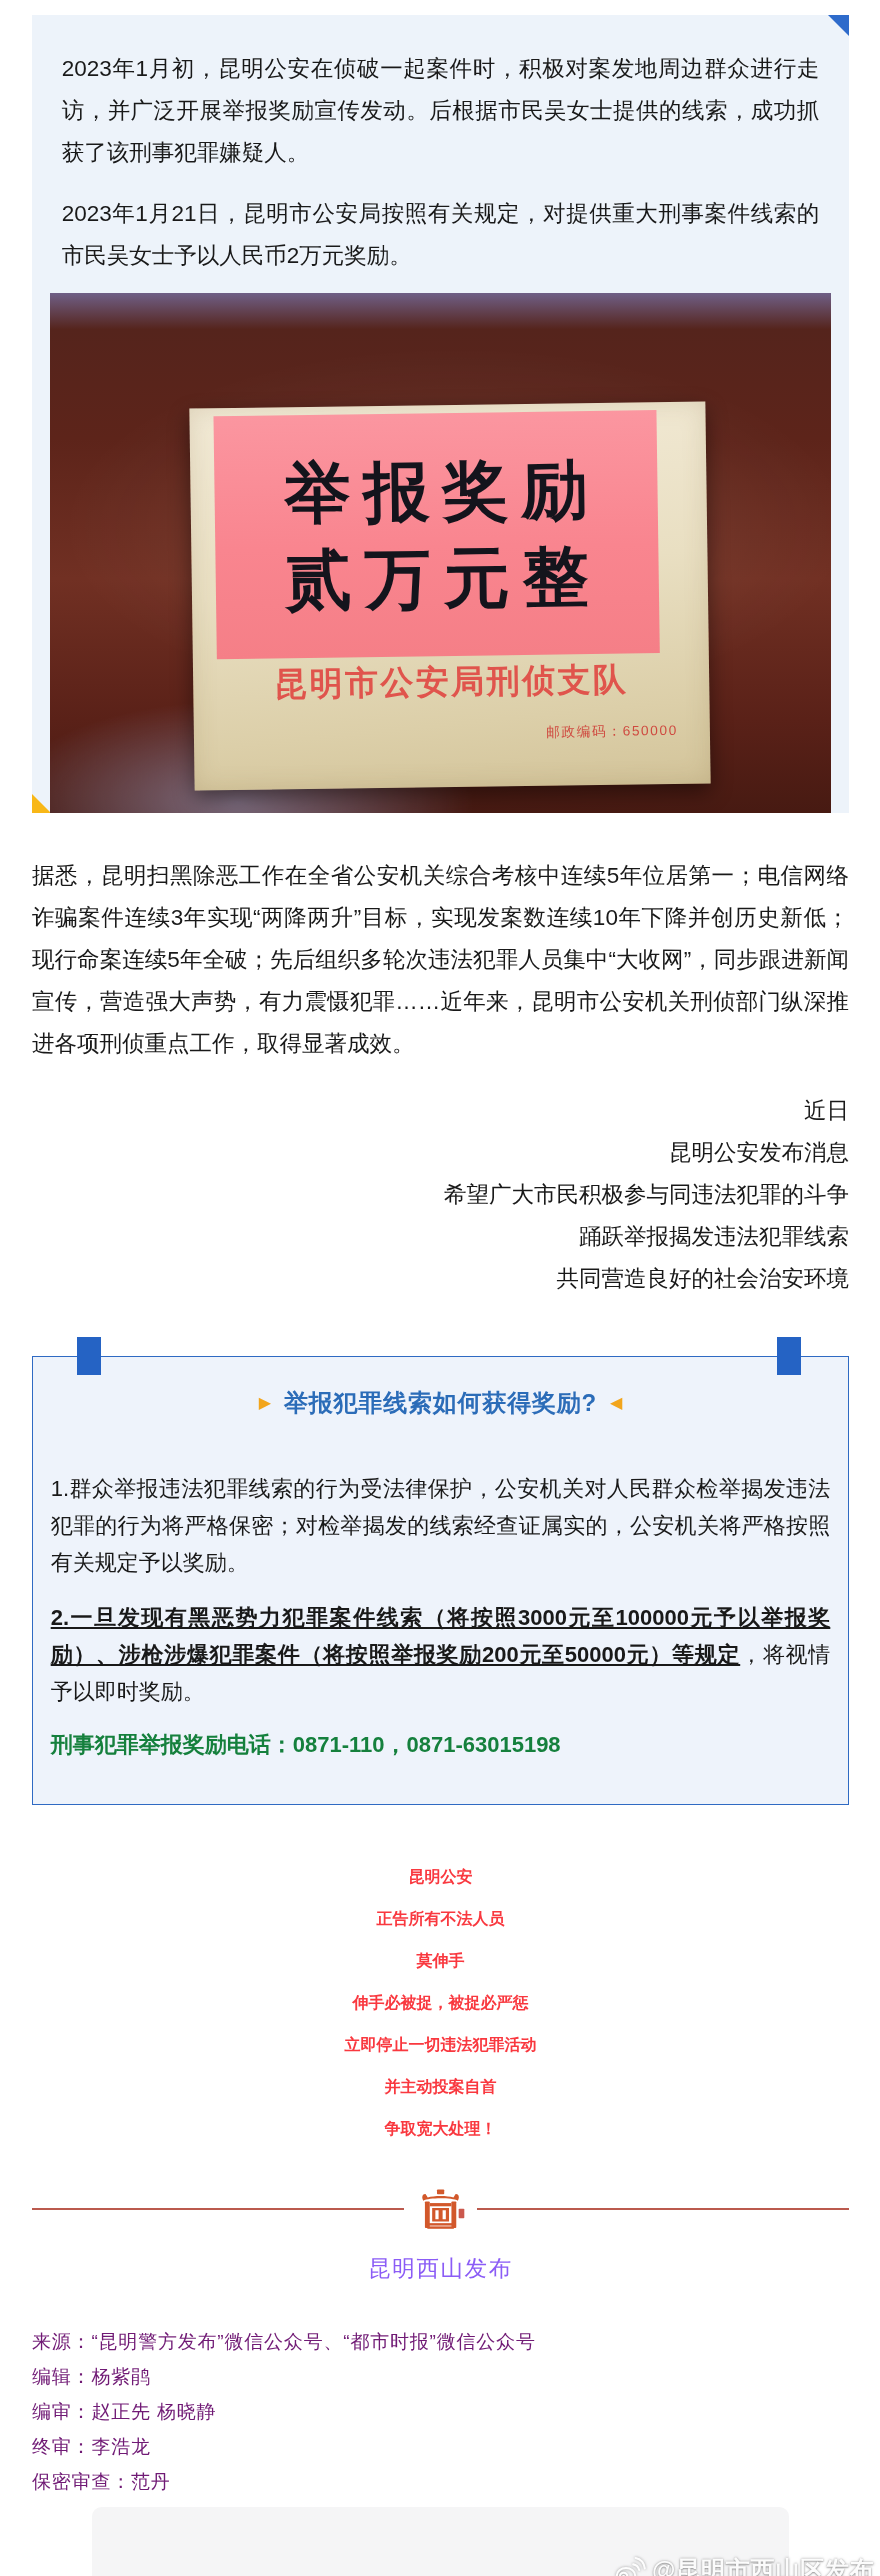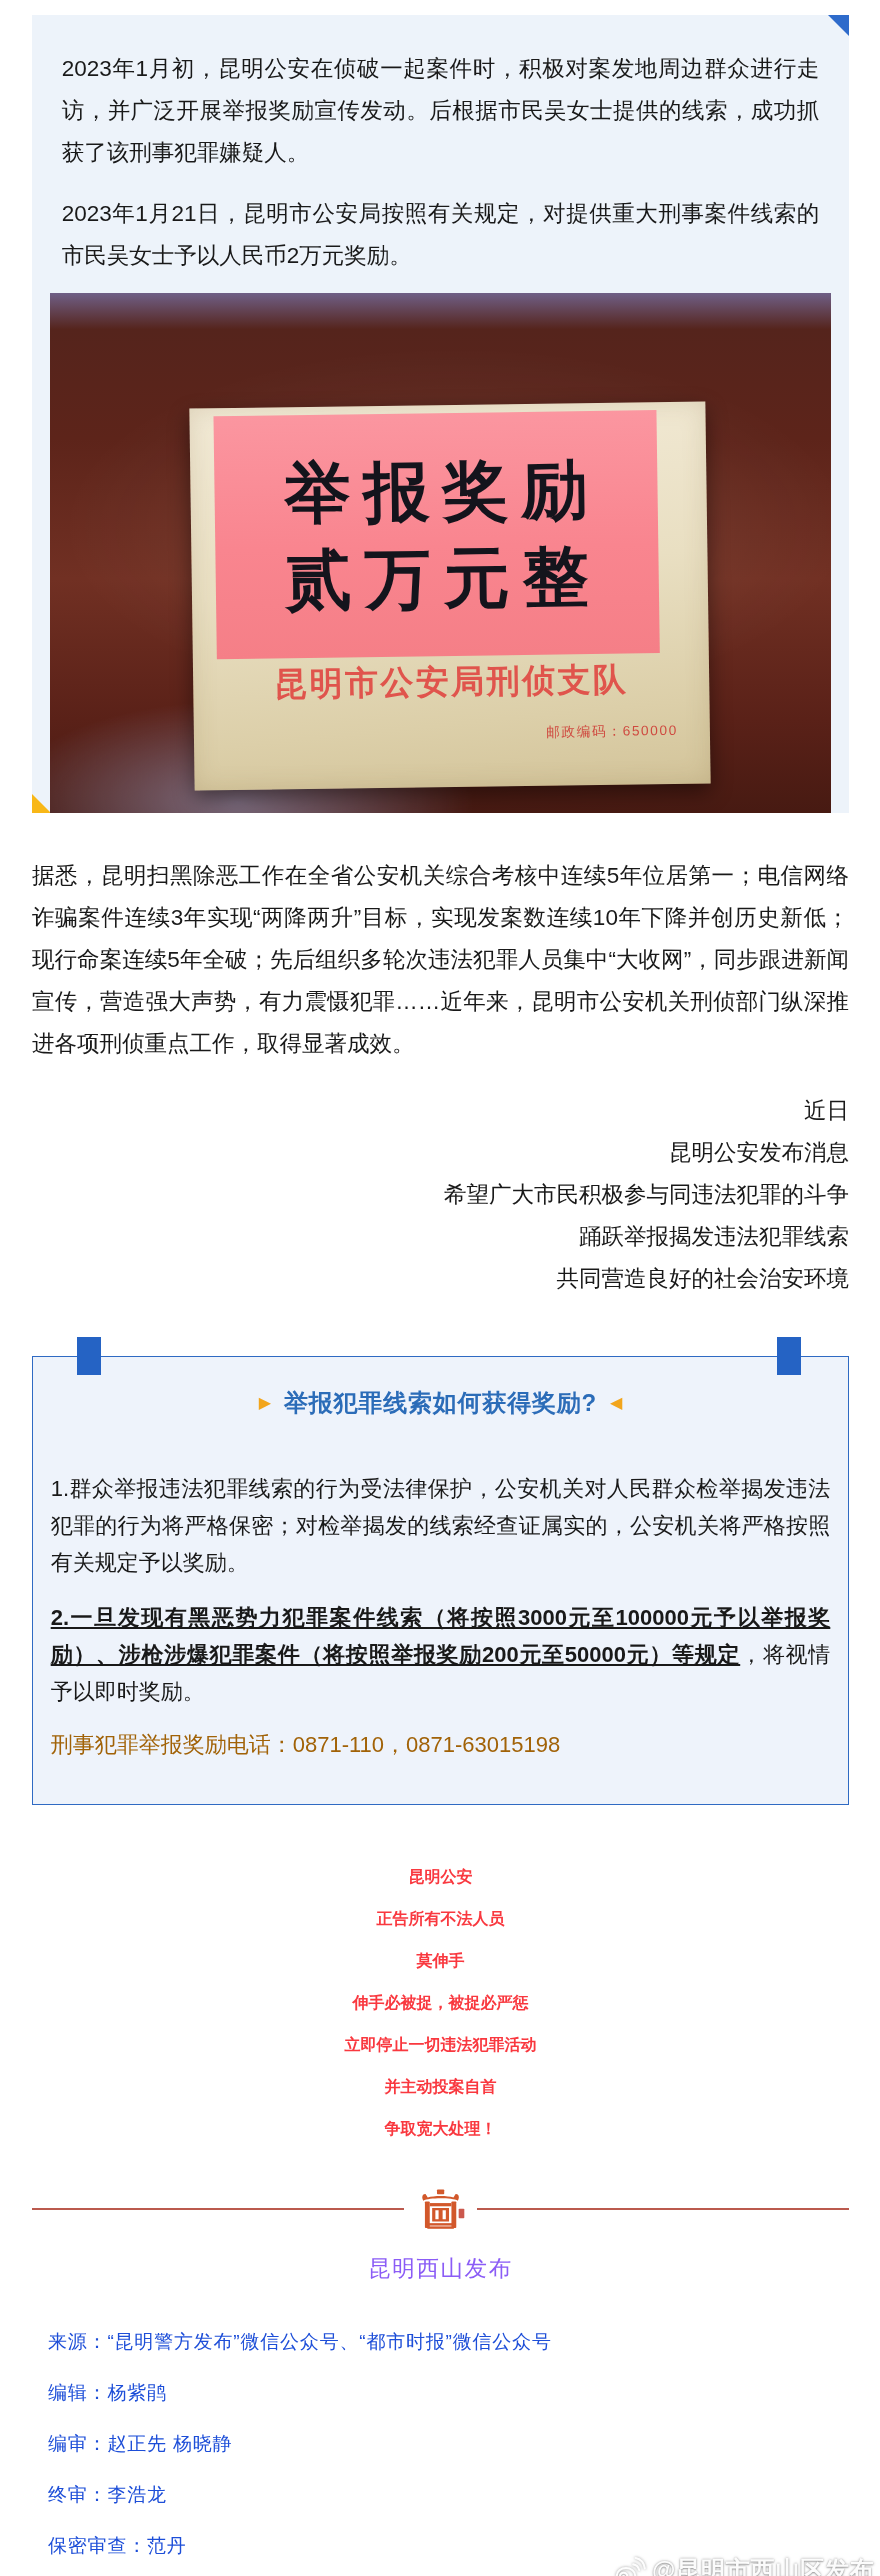--- a/index.html
+++ b/index.html
@@ -77,39 +77,39 @@
   .tab-left{left:44px;}
   .tab-right{right:47px;}
   .box-title{
     margin:0;display:flex;align-items:center;justify-content:center;gap:13px;
   }
   .box-title .title-text{font-size:24px;font-weight:700;color:#2b6cb8;letter-spacing:0.8px;}
   .box-title .arr{font-size:16px;color:#f2a51c;line-height:1;}
   .reward-box p.item{margin:0;font-size:22px;line-height:37px;text-align:justify;color:#191919;}
   .reward-box p.item1{margin-top:51px;}
   .reward-box p.item2{margin-top:17.7px;}
-  .reward-box p.hotline{margin-top:16px;font-size:22px;line-height:37px;color:#a16207;}
+  .reward-box p.hotline{margin-top:16px;font-size:22px;line-height:37px;color:#15803d;font-weight:bold;}
   .reward-box b{font-weight:700;text-decoration:underline;}
 
   
   .slogans{margin-top:51px;text-align:center;}
   .slogans p{margin:0;font-size:16px;line-height:42px;font-weight:700;color:#f9383f;}
 
   
   .divider-row{
     margin-top:37px;display:flex;align-items:center;justify-content:center;gap:11.2px;height:45px;
   }
   .divider-row .line{flex:1;height:1.6px;background:#bb5a4e;}
   .publisher{
     margin-top:21px;text-align:center;font-size:22.5px;color:#8b5cf6;letter-spacing:1.6px;
   }
 
   
   .footer{margin-top:40px;}
-  .footer p{margin:16px;font-size:19px;line-height:35px;color:#1d4ed8;letter-spacing:0.8px;}
+  .footer p{margin:0;font-size:19px;line-height:35px;color:#701a75;letter-spacing:0.8px;}
 
   
   .gray-box{
     margin:8px 0 0 60px;width:697px;height:141px;
     background:#f5f5f6;border-radius:9.6px;
   }
   .watermark{
     position:absolute;right:6.4px;bottom:4.8px;display:flex;align-items:center;gap:4.8px;
     color:rgba(255,255,255,.96);font-size:24px;font-weight:700;letter-spacing:0.8px;
     text-shadow:0 0 2.4px rgba(140,140,140,.85), 0 0.8px 1.6px rgba(120,120,120,.6);

